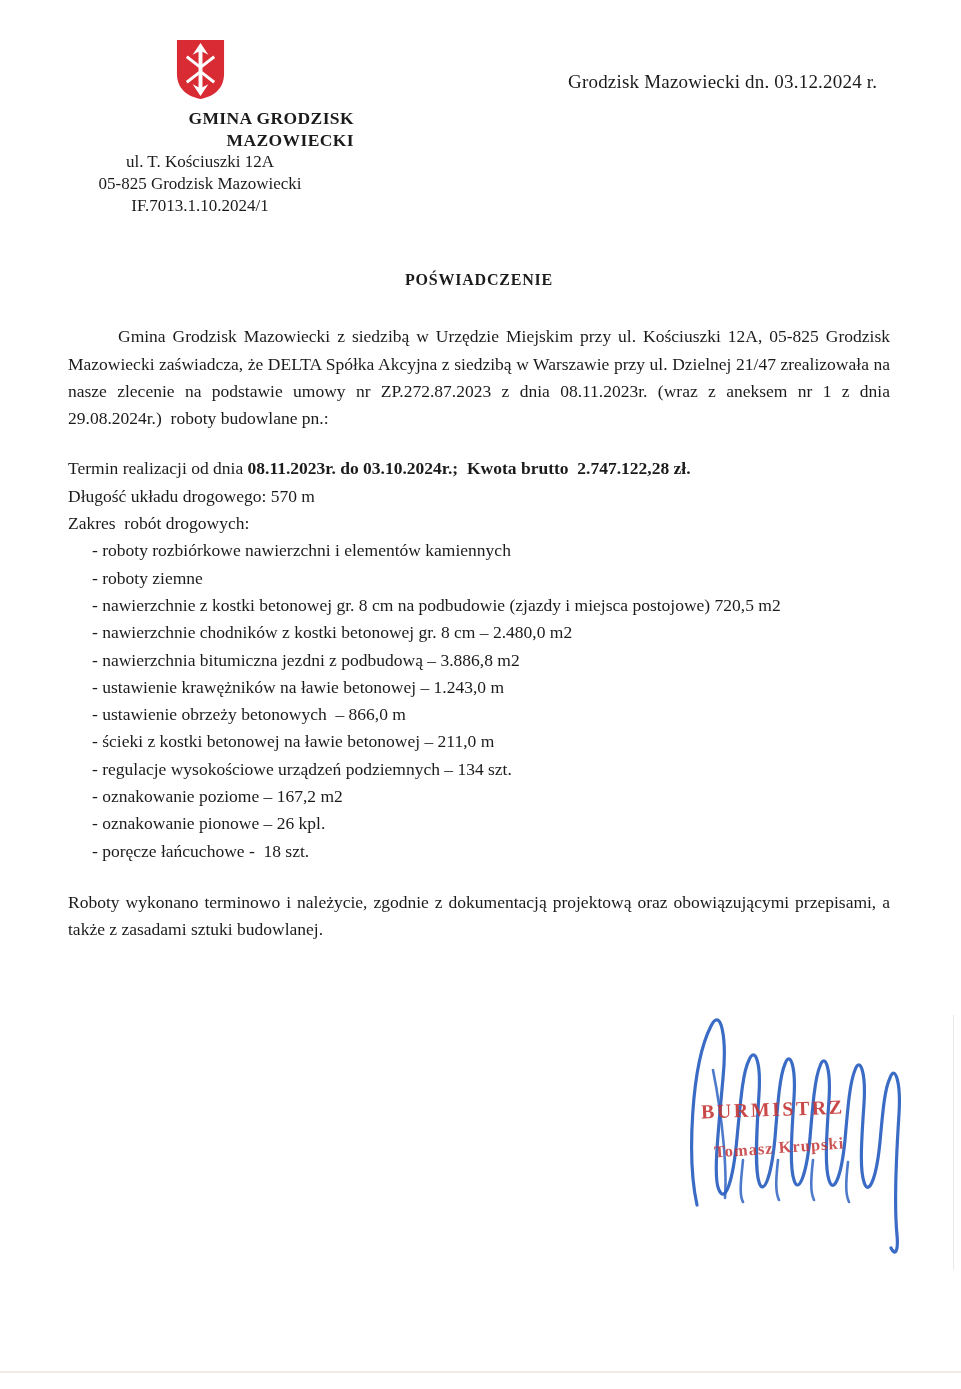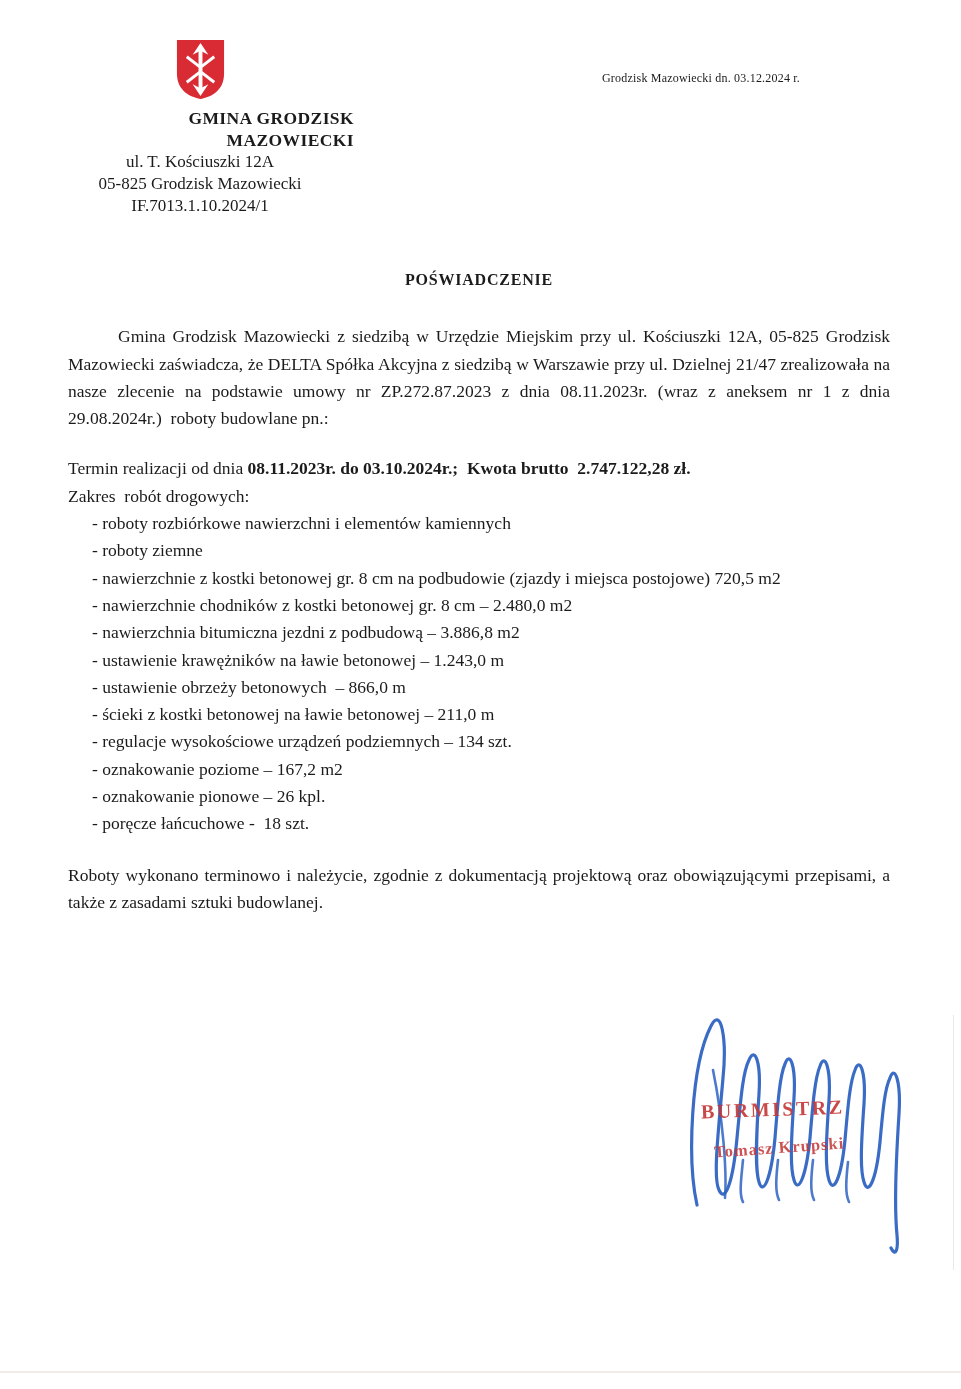--- a/index.html
+++ b/index.html
@@ -6,22 +6,22 @@
   .page{
     position:relative;
     width:961px;height:1389px;
     background:#ffffff;
     overflow:hidden;
     font-family:"Liberation Serif","DejaVu Serif",serif;
     color:#1b1b1b;
   }
   
   .date-line{
-    position:absolute;top:71px;left:602px;
-    font-size:12px;letter-spacing:.2px;
+    position:absolute;top:71px;left:568px;
+    font-size:19px;letter-spacing:.2px;
   }
   .letterhead{
     position:absolute;top:38px;left:46px;width:308px;
     text-align:center;line-height:22px;font-size:17px;
   }
   .crest{display:block;margin:0 auto 6px auto;width:53px;height:63px;}
   .org-name{font-weight:bold;font-size:17.5px;letter-spacing:.4px;text-align:right;}
   .addr,.case-ref{font-size:17px;}
   
   .body{
@@ -101,20 +101,21 @@
   </div>
 
   <div class="body">
     <div class="doc-title">POŚWIADCZENIE</div>
 
     <p class="intro">Gmina Grodzisk Mazowiecki z siedzibą w Urzędzie Miejskim przy ul. Kościuszki 12A, 05-825 Grodzisk Mazowiecki zaświadcza, że DELTA Spółka Akcyjna z siedzibą w Warszawie przy ul. Dzielnej 21/47 zrealizowała na nasze zlecenie na podstawie umowy nr ZP.272.87.2023 z dnia 08.11.2023r. (wraz z aneksem nr 1 z dnia 29.08.2024r.)  roboty budowlane pn.:</p>
 
 
     <div class="term-line"><span>Termin realizacji od dnia </span><b>08.11.2023r. do 03.10.2024r.;  Kwota brutto  2.747.122,28 zł.</b></div>
 
+    <div class="plain-line">Długość układu drogowego: 570 m</div>
     <div class="plain-line">Zakres  robót drogowych:</div>
 
     <div class="scope-list">
       <div class="scope-item">- roboty rozbiórkowe nawierzchni i elementów kamiennych</div>
       <div class="scope-item">- roboty ziemne</div>
       <div class="scope-item">- nawierzchnie z kostki betonowej gr. 8 cm na podbudowie (zjazdy i miejsca postojowe) 720,5 m2</div>
       <div class="scope-item">- nawierzchnie chodników z kostki betonowej gr. 8 cm – 2.480,0 m2</div>
       <div class="scope-item">- nawierzchnia bitumiczna jezdni z podbudową – 3.886,8 m2</div>
       <div class="scope-item">- ustawienie krawężników na ławie betonowej – 1.243,0 m</div>
       <div class="scope-item">- ustawienie obrzeży betonowych  – 866,0 m</div>

